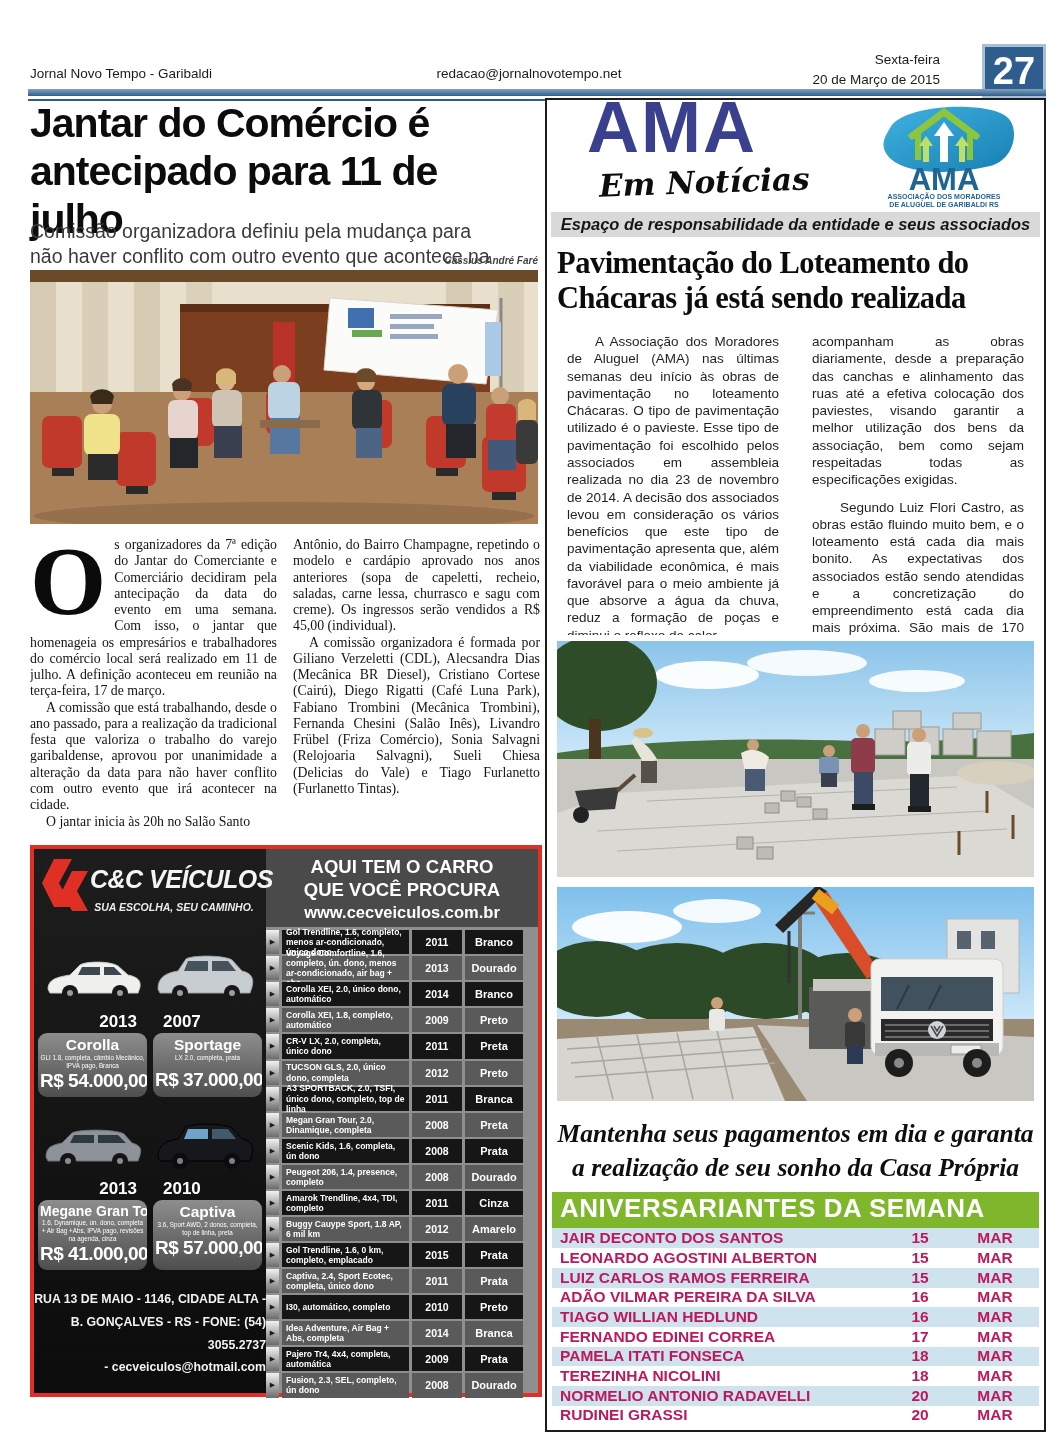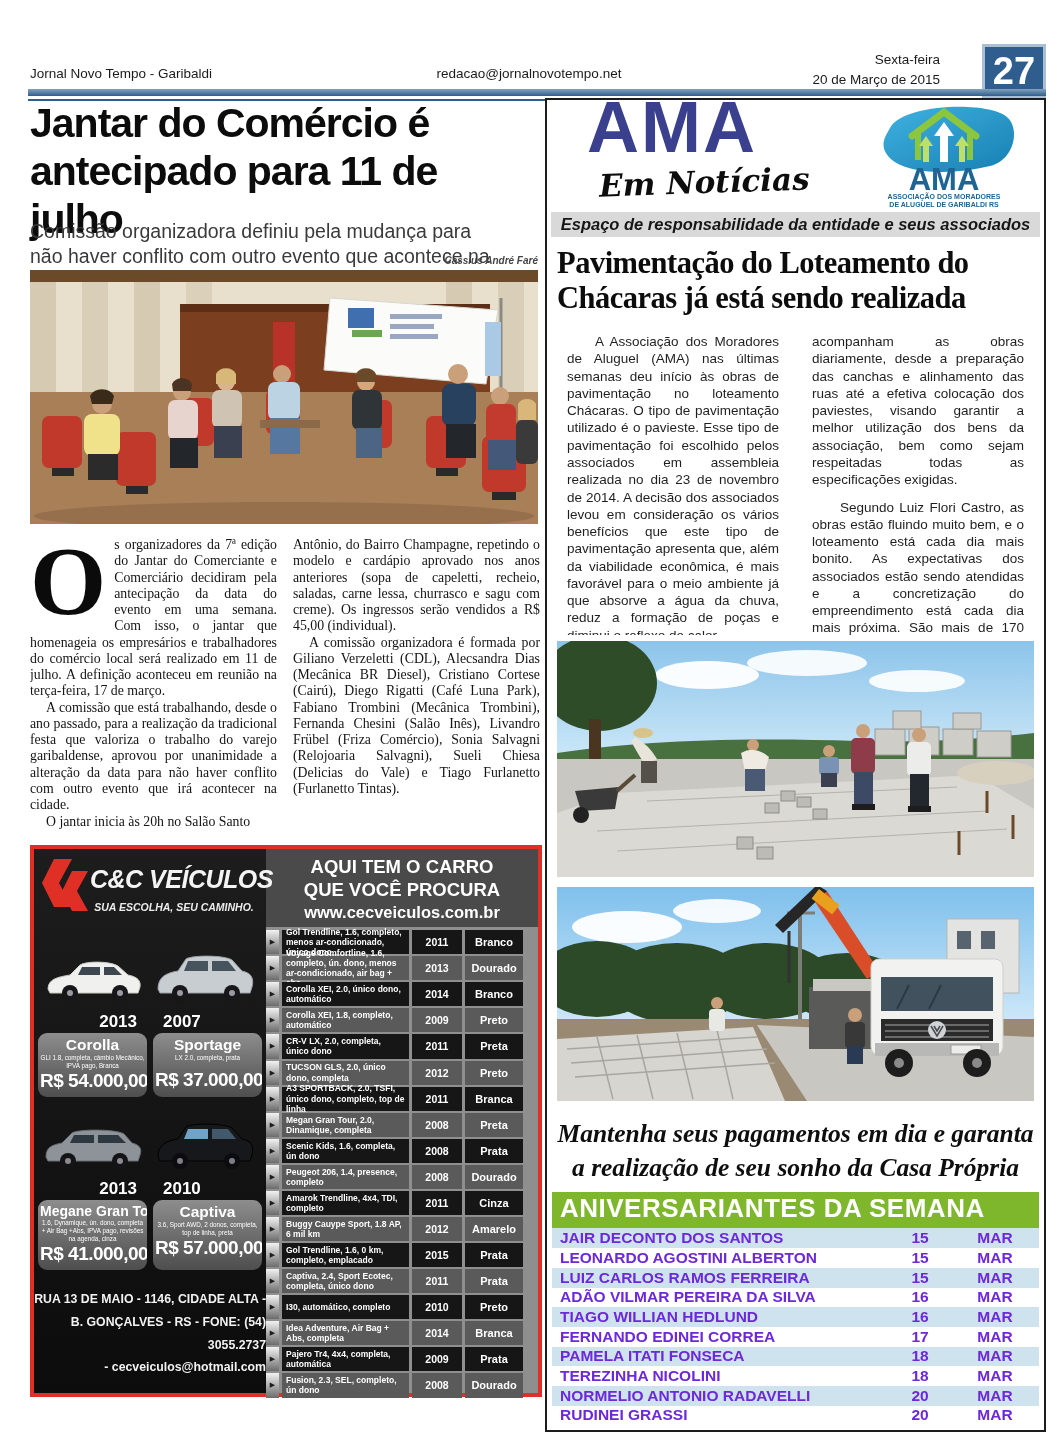--- a/index.html
+++ b/index.html
@@ -85,21 +85,21 @@
   .ama-col{flex:1;font-size:13.5px;line-height:1.28;text-align:justify;color:#1f1f1f;min-width:0;}
   .ama-col p{margin:10px;}
   .ama-col p.ind{text-indent:28px;}
   .ama-photo{margin:6px 10px 0;}
   .ama-slogan{padding:12px 8px 8px;text-align:center;font-family:"Liberation Serif",serif;
               font-style:italic;font-weight:bold;font-size:25.5px;line-height:1.32;color:#0e0e0e;}
   .bday-bar{margin:0 5px;background:#7eb62c;color:#fff;font-weight:bold;font-size:26px;
             padding:1px 8px 4px;letter-spacing:0.5px;}
   .bday-table{margin:0 5px;}
   .b-row{display:flex;align-items:center;height:19.7px;font-weight:bold;font-size:15.5px;
-         color:#6d28d9;padding-left:8px;}
+         color:#be185d;padding-left:8px;}
   .b-row:nth-child(odd){background:#cfe3ef;}
   .b-name{flex:1;}
   .b-day{width:62px;text-align:center;}
   .b-month{width:88px;text-align:center;}
 </style>
 </head>
 <body>
 
 <div class="page">
 

